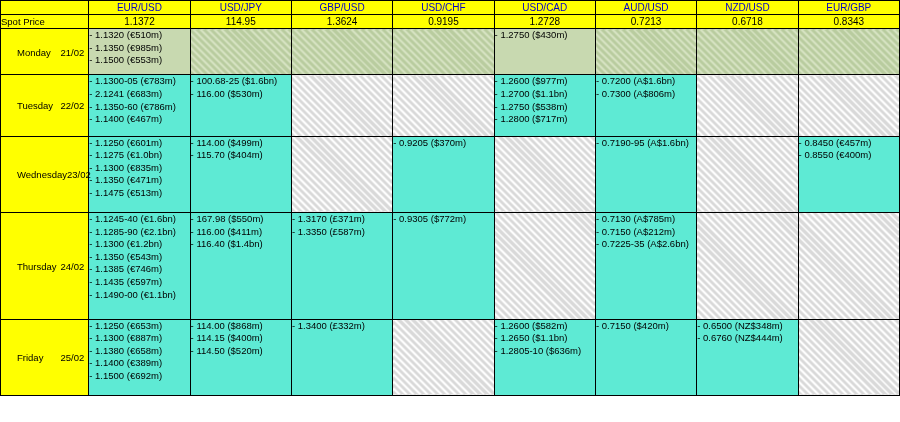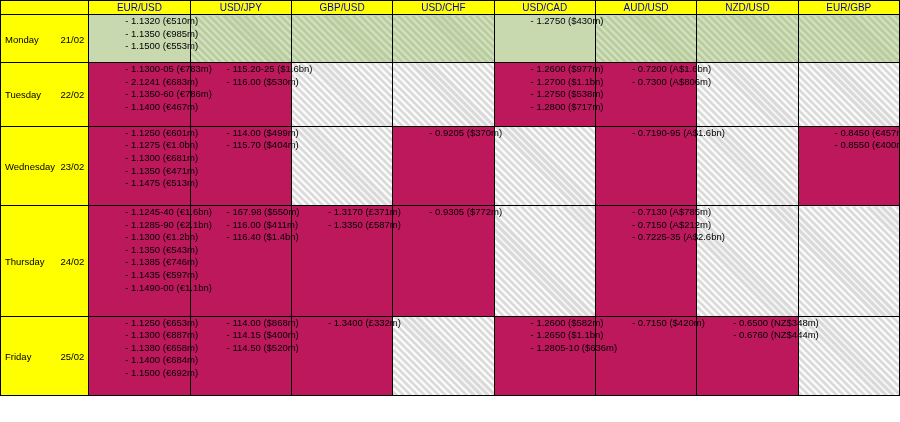--- a/index.html
+++ b/index.html
@@ -60,46 +60,46 @@
   
   .day {
     background: #ffff00;
     font-size: 9.5px;
     font-weight: bold;
     color: #000000;
     position: relative;
   }
   .day .daywrap {
     position: absolute;
-    left: 0;
+    left: 12px;
     right: 0;
     top: 50%;
     transform: translateY(-50%);
     padding: 0 4px 0 4px;
     display: flex;
     justify-content: space-between;
     align-items: center;
   }
   .day .dname { letter-spacing: 0px; }
   .day .ddate { }
   
   .cell {
     font-size: 9.5px;
     color: #000000;
     line-height: 12.6px;
     padding: 5px 5px 5px 6px;
-    background: #be185d;
+    background: #5eead4;
   }
   .cell.green { background: #c8d9b0; }
   .cell ul {
     list-style: none;
     margin: 0;
     padding: 0;
   }
-  .cell li { white-space: nowrap; padding-left: 36px; }
+  .cell li { white-space: nowrap; }
   
   .hatch {
     background-color: #d9d9d9;
     background-image: repeating-linear-gradient(
       45deg,
       #d9d9d9 0px, #d9d9d9 3px,
       #ffffff 3px, #ffffff 5px
     );
   }
   .hatch.green {
@@ -135,20 +135,31 @@
         <td class="hdr-pair">EUR/USD</td>
         <td class="hdr-pair">USD/JPY</td>
         <td class="hdr-pair">GBP/USD</td>
         <td class="hdr-pair">USD/CHF</td>
         <td class="hdr-pair">USD/CAD</td>
         <td class="hdr-pair">AUD/USD</td>
         <td class="hdr-pair">NZD/USD</td>
         <td class="hdr-pair">EUR/GBP</td>
       </tr>
       <tr>
+        <td class="spot-label">Spot Price</td>
+        <td class="spot-val">1.1372</td>
+        <td class="spot-val">114.95</td>
+        <td class="spot-val">1.3624</td>
+        <td class="spot-val">0.9195</td>
+        <td class="spot-val">1.2728</td>
+        <td class="spot-val">0.7213</td>
+        <td class="spot-val">0.6718</td>
+        <td class="spot-val">0.8343</td>
+      </tr>
+      <tr>
         <td class="day">
           <div class="daywrap">
             <span class="dname">Monday</span>
             <span class="ddate">21/02</span>
           </div>
         </td>
         <td class="cell green">
           <ul>
             <li>- 1.1320 (€510m)</li>
             <li>- 1.1350 (€985m)</li>
@@ -177,21 +188,21 @@
         <td class="cell">
           <ul>
             <li>- 1.1300-05 (€783m)</li>
             <li>- 2.1241 (€683m)</li>
             <li>- 1.1350-60 (€786m)</li>
             <li>- 1.1400 (€467m)</li>
           </ul>
         </td>
         <td class="cell">
           <ul>
-            <li>- 115.20-25 ($1.6bn)</li>
+            <li>- 100.68-25 ($1.6bn)</li>
             <li>- 116.00 ($530m)</li>
           </ul>
         </td>
         <td class="hatch"></td>
         <td class="hatch"></td>
         <td class="cell">
           <ul>
             <li>- 1.2600 ($977m)</li>
             <li>- 1.2700 ($1.1bn)</li>
             <li>- 1.2750 ($538m)</li>
@@ -211,21 +222,21 @@
         <td class="day">
           <div class="daywrap">
             <span class="dname">Wednesday</span>
             <span class="ddate">23/02</span>
           </div>
         </td>
         <td class="cell">
           <ul>
             <li>- 1.1250 (€601m)</li>
             <li>- 1.1275 (€1.0bn)</li>
-            <li>- 1.1300 (€681m)</li>
+            <li>- 1.1300 (€835m)</li>
             <li>- 1.1350 (€471m)</li>
             <li>- 1.1475 (€513m)</li>
           </ul>
         </td>
         <td class="cell">
           <ul>
             <li>- 114.00 ($499m)</li>
             <li>- 115.70 ($404m)</li>
           </ul>
         </td>
@@ -301,21 +312,21 @@
           <div class="daywrap">
             <span class="dname">Friday</span>
             <span class="ddate">25/02</span>
           </div>
         </td>
         <td class="cell">
           <ul>
             <li>- 1.1250 (€653m)</li>
             <li>- 1.1300 (€887m)</li>
             <li>- 1.1380 (€658m)</li>
-            <li>- 1.1400 (€684m)</li>
+            <li>- 1.1400 (€389m)</li>
             <li>- 1.1500 (€692m)</li>
           </ul>
         </td>
         <td class="cell">
           <ul>
             <li>- 114.00 ($868m)</li>
             <li>- 114.15 ($400m)</li>
             <li>- 114.50 ($520m)</li>
           </ul>
         </td>

